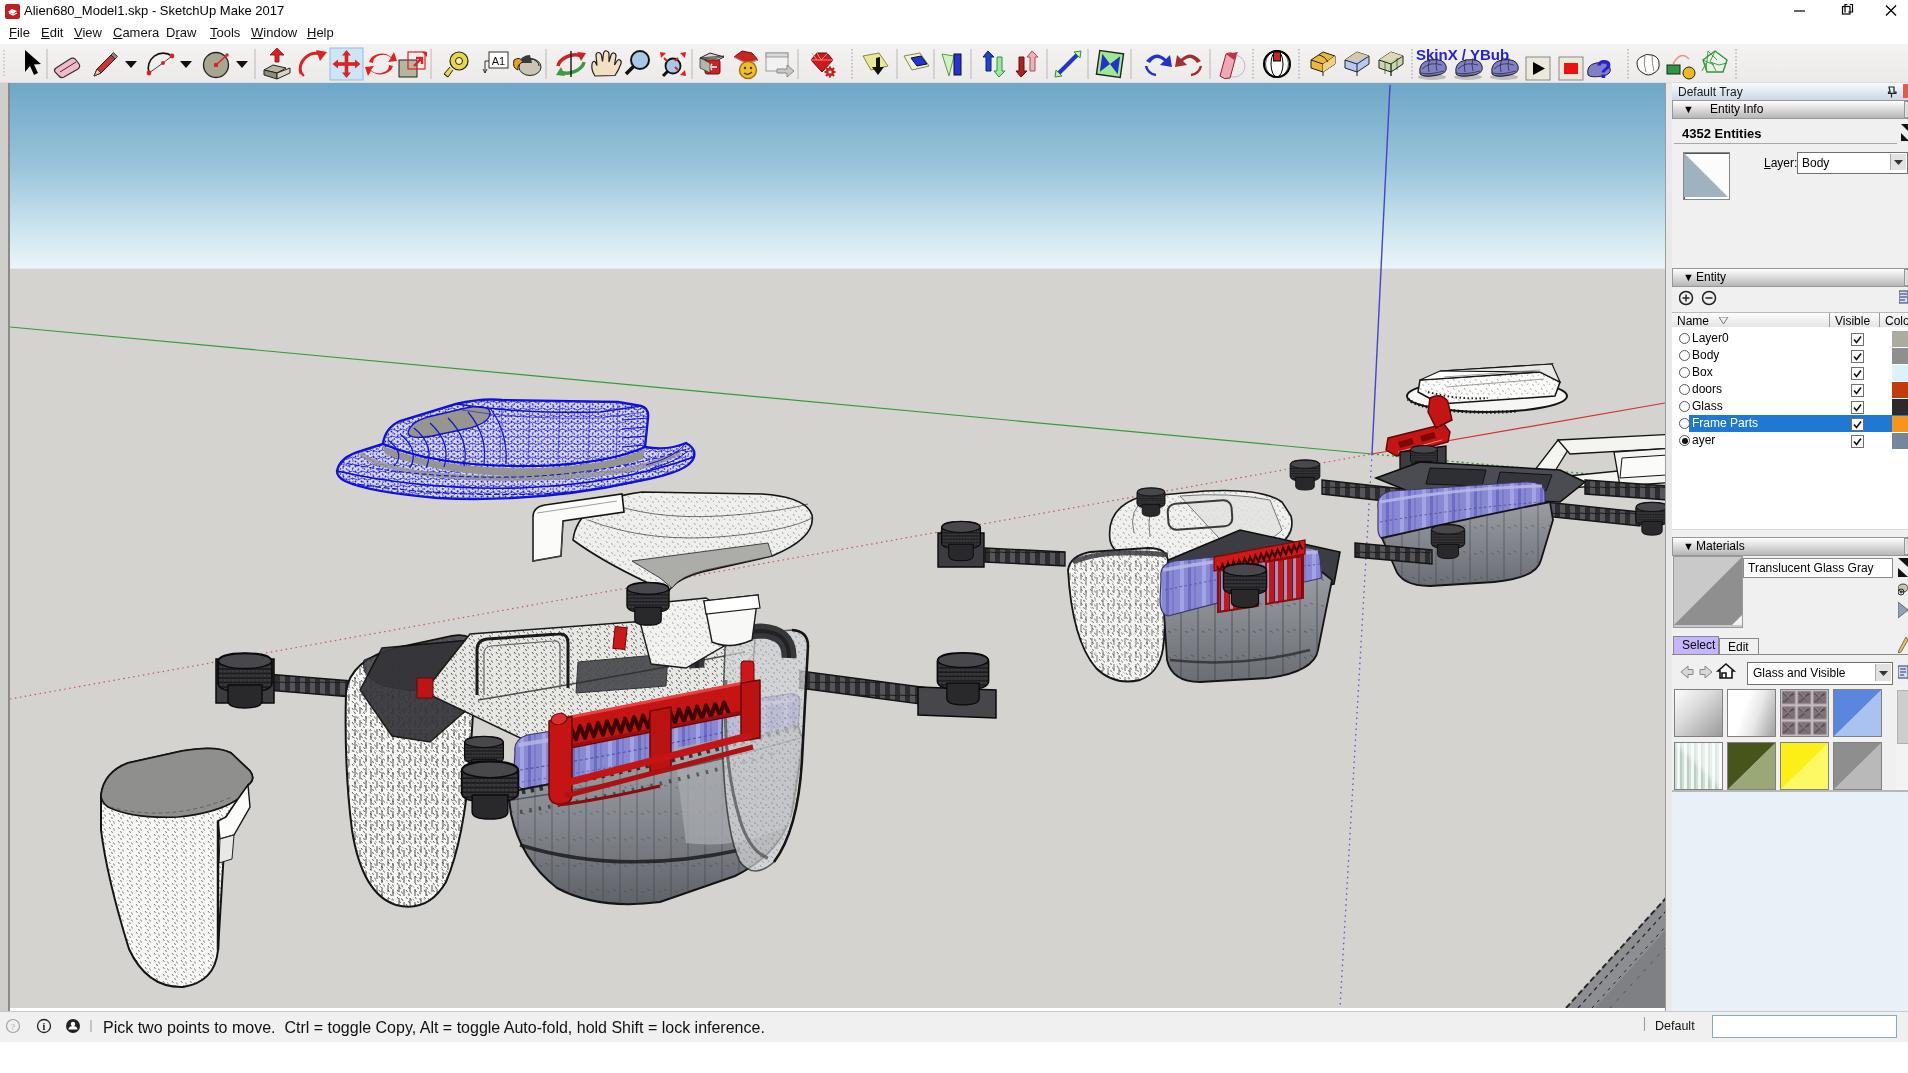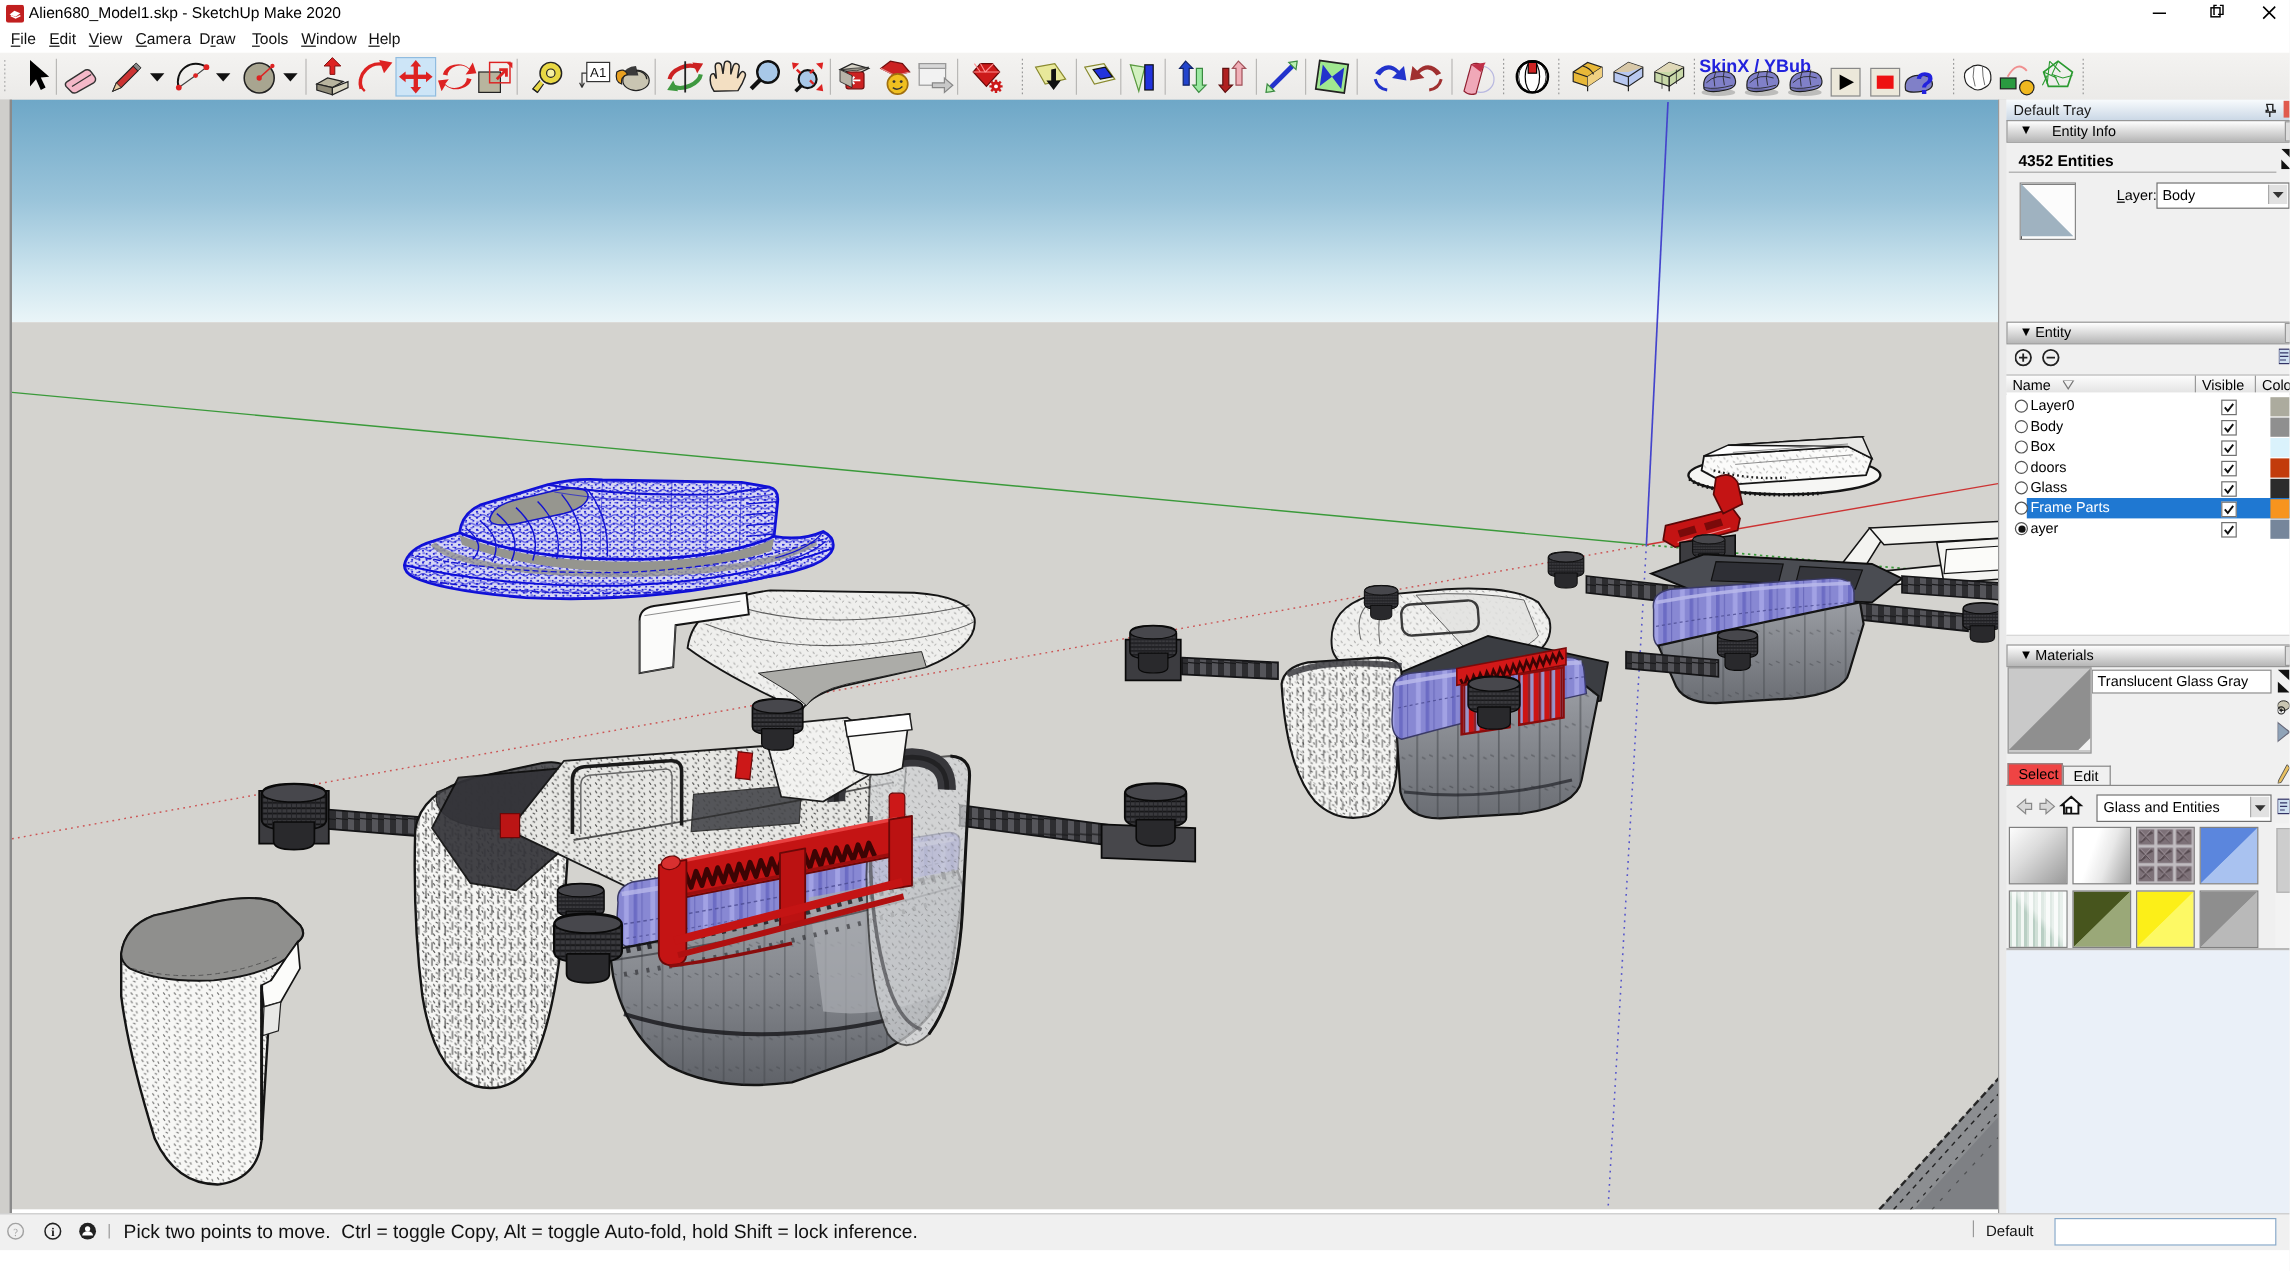--- a/index.html
+++ b/index.html
@@ -12,21 +12,21 @@
 #viewport{left:10px;top:83px;width:1655px;height:925px}
 #leftborder{left:0;top:83px;width:8px;height:928px;background:#cfcecb;border-right:2px solid #8a8a8a}
 #rightsep{left:1665px;top:83px;width:7px;height:929px;background:#e9e9e9;border-left:1px solid #9a9a9a}
 #panel{left:1672px;top:83px;width:236px;height:929px;background:#f0f0f0}
 #statusbar{left:0;top:1011px;width:1908px;height:30px;background:#f0f0f0;border-top:1px solid #c9c9c9}
 #belowwhite{left:0;top:1042px;width:1908px;height:31px;background:#fff}
 </style>
 </head>
 <body>
 <div class="abs" id="titlebar"></div>
-<div class="abs" id="titletext">Alien680_Model1.skp - SketchUp Make 2020</div>
+<div class="abs" id="titletext">Alien680_Model1.skp - SketchUp Make 2017</div>
 <svg class="abs" style="left:5px;top:4px" width="15" height="15" viewBox="0 0 15 15">
  <rect x="0" y="0" width="15" height="15" rx="2" fill="#c11f1f"></rect>
  <path d="M3,8 L7,5 L12,7 L8,10 Z" fill="#fff"></path>
  <path d="M4,9 l4,2 l4,-2" stroke="#fff" stroke-width="1.2" fill="none"></path>
 </svg>
 <div class="abs" id="menubar">
  <span class="menuitem" style="left:9px"><u>F</u>ile</span>
  <span class="menuitem" style="left:41px"><u>E</u>dit</span>
  <span class="menuitem" style="left:74px"><u>V</u>iew</span>
  <span class="menuitem" style="left:113px"><u>C</u>amera</span>
@@ -789,39 +789,39 @@
     <path d="M0,10 L10,19 L0,19 Z" fill="#111"></path>
  <g transform="translate(0,24)">
       <ellipse cx="5" cy="6" rx="5" ry="4" fill="#c9c5b2" stroke="#222" stroke-width="0.8"></ellipse>
       <circle cx="3" cy="10" r="3" fill="none" stroke="#222"></circle>
       <path d="M1.5,10 l3,0 M3,8.5 l0,3" stroke="#222"></path>
     </g>
  <path d="M0,44 L10,52 L0,60 Z" fill="#8fa3b8" stroke="#667"></path>
 </svg>
 
 <div class="abs" style="left:1672px;top:636px;width:236px;height:19px">
- <div style="position:absolute;left:1px;top:0;width:44px;height:18px;background:#ef4444;border:1px solid #888;border-bottom:none">
+ <div style="position:absolute;left:1px;top:0;width:44px;height:18px;background:#c4b5fd;border:1px solid #888;border-bottom:none">
       <span style="position:absolute;left:8px;top:1px;font-size:12px;color:#000">Select</span>
     </div>
  <div style="position:absolute;left:47px;top:2px;width:38px;height:16px;background:#f0f0f0;border:1px solid #888;border-bottom:none">
       <span style="position:absolute;left:8px;top:1px;font-size:12px;color:#000">Edit</span>
     </div>
  <div style="position:absolute;left:0;top:18px;width:236px;height:1px;background:#888"></div>
 </div>
 <svg class="abs" style="left:1898px;top:637px" width="10" height="16">
     <path d="M8,0 l2,3 l-7,12 l-3,1 l1,-3 z" fill="#e8c060" stroke="#555" stroke-width="0.8"></path>
   </svg>
 
 <svg class="abs" style="left:1678px;top:662px" width="66" height="20" viewBox="0 0 66 20">
  <path d="M10,4 l0,3.5 l5,0 l0,5 l-5,0 l0,3.5 l-7,-6 z" fill="#d8d8d8" stroke="#888"></path>
  <path d="M27,4 l0,3.5 l-5,0 l0,5 l5,0 l0,3.5 l7,-6 z" fill="#d8d8d8" stroke="#888"></path>
  <path d="M48,2 l8,7 l-2,0 l0,7 l-12,0 l0,-7 l-2,0 z M44,16 l0,-5 l4,0 l0,5" fill="#fff" stroke="#111" stroke-width="1.6"></path>
 </svg>
 <div class="abs" style="left:1747px;top:662px;width:144px;height:21px;background:#fff;border:1px solid #707070">
- <span style="position:absolute;left:5px;top:3px;font-size:12px;color:#000">Glass and Entities</span>
+ <span style="position:absolute;left:5px;top:3px;font-size:12px;color:#000">Glass and Visible</span>
  <div style="position:absolute;right:1px;top:1px;width:15px;height:17px;background:#e1e1e1;border-left:1px solid #aaa"><svg width="15" height="17">
         <path d="M3,7 l9,0 l-4.5,5 z" fill="#333"></path>
       </svg></div>
 </div>
 <svg class="abs" style="left:1898px;top:663px" width="10" height="18">
     <rect x="0" y="3" width="10" height="12" fill="#cfe0f0" stroke="#336"></rect>
     <path d="M2,6 l6,0 M2,9 l6,0 M2,12 l4,0" stroke="#336"></path>
   </svg>
 <div class="abs" id="swatches" style="left:1674px;top:689px;width:210px;height:101px">
  <style>.sw{position:absolute;width:47px;height:46px;border:1px solid #808080}</style>

